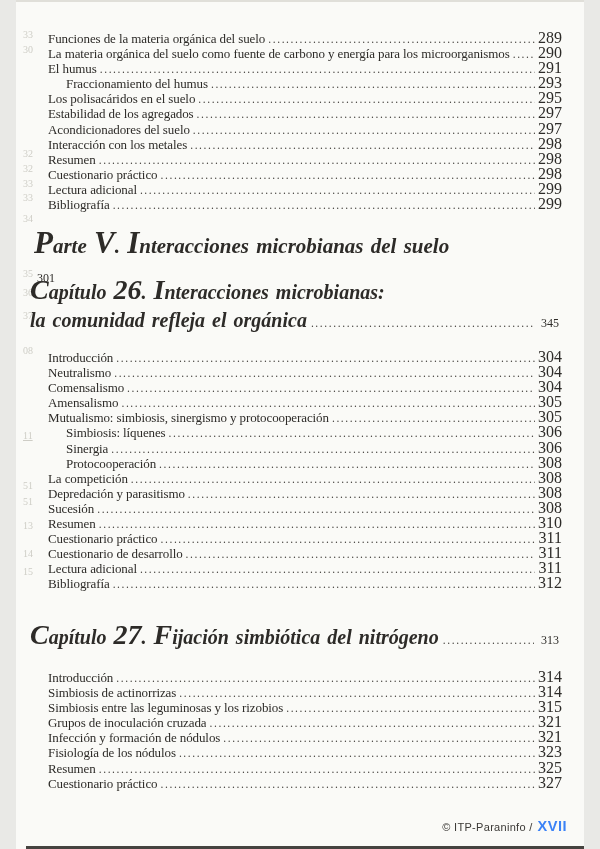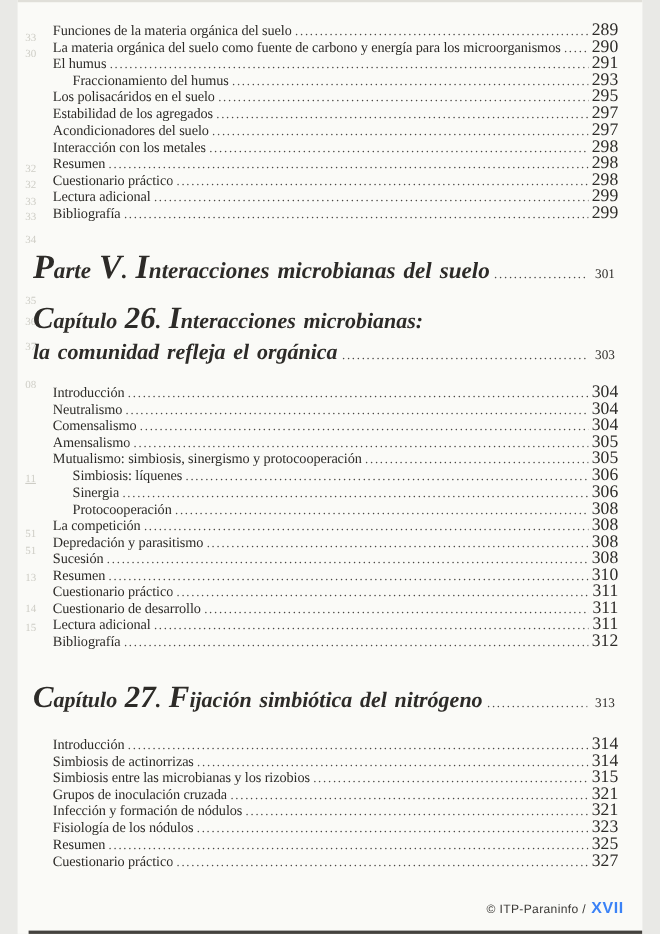--- a/index.html
+++ b/index.html
@@ -29,21 +29,21 @@
     content:"........................................................................................................................................................................................................";
     letter-spacing:1.6px;font-size:11.5px;color:#4a4743;font-style:normal;font-weight:normal;
   }
   .pg{flex:0 0 auto;min-width:24px;text-align:right;font-size:16px;white-space:nowrap;}
   
   .heading{
     position:absolute;left:14px;right:22px;
     font-style:italic;font-weight:bold;
     word-spacing:2px;
   }
-  .part-heading{font-size:21px;line-height:32px;}
+  .part-heading{font-size:21px;line-height:32px;flex-direction:column;}
   .part-heading .bc{font-size:31px;}
   .chapter-heading{font-size:20px;line-height:28px;}
   .chapter-heading .bc{font-size:28px;}
   .h-row{display:flex;align-items:baseline;}
   .h-label{flex:0 1 auto;white-space:nowrap;}
   .h-pg{flex:0 0 auto;min-width:24px;text-align:center;font-size:12px;font-style:normal;font-weight:normal;word-spacing:0;}
   .heading .dots{margin:0 4px;}
   
   .footer{
     position:absolute;top:818px;right:17px;
@@ -73,21 +73,21 @@
       <span class="ghost" style="top: 310px;">37</span>
       <span class="ghost" style="top: 345px;">08</span>
       <span class="ghost" style="top: 430px; text-decoration: underline;">11</span>
       <span class="ghost" style="top: 480px;">51</span>
       <span class="ghost" style="top: 496px;">51</span>
       <span class="ghost" style="top: 520px;">13</span>
       <span class="ghost" style="top: 548px;">14</span>
       <span class="ghost" style="top: 566px;">15</span>
     </div>
 
-  <section class="toc-block" style="top:20px">
+  <section class="toc-block" style="top:30px">
       <div class="toc-row">
         <span class="toc-label">Funciones de la materia orgánica del suelo</span>
         <span class="dots"></span>
         <span class="pg">289</span>
       </div>
       <div class="toc-row">
         <span class="toc-label">La materia orgánica del suelo como fuente de carbono y energía para los microorganismos</span>
         <span class="dots"></span>
         <span class="pg">290</span>
       </div>
@@ -149,21 +149,21 @@
     <span class="h-pg">301</span>
   </div>
 
   <div class="heading chapter-heading" style="top:276px">
     <div>
       <span><span class="bc">C</span>apítulo <span class="bc">26</span>. <span class="bc">I</span>nteracciones microbianas:</span>
     </div>
     <div class="h-row">
       <span class="h-label">la comunidad refleja el orgánica</span>
       <span class="dots"></span>
-      <span class="h-pg">303</span>
+      <span class="h-pg">345</span>
     </div>
   </div>
 
   <section class="toc-block" style="top:349px">
       <div class="toc-row">
         <span class="toc-label">Introducción</span>
         <span class="dots"></span>
         <span class="pg">304</span>
       </div>
       <div class="toc-row">
@@ -254,21 +254,21 @@
         <span class="toc-label">Introducción</span>
         <span class="dots"></span>
         <span class="pg">314</span>
       </div>
       <div class="toc-row">
         <span class="toc-label">Simbiosis de actinorrizas</span>
         <span class="dots"></span>
         <span class="pg">314</span>
       </div>
       <div class="toc-row">
-        <span class="toc-label">Simbiosis entre las microbianas y los rizobios</span>
+        <span class="toc-label">Simbiosis entre las leguminosas y los rizobios</span>
         <span class="dots"></span>
         <span class="pg">315</span>
       </div>
       <div class="toc-row">
         <span class="toc-label">Grupos de inoculación cruzada</span>
         <span class="dots"></span>
         <span class="pg">321</span>
       </div>
       <div class="toc-row">
         <span class="toc-label">Infección y formación de nódulos</span>

